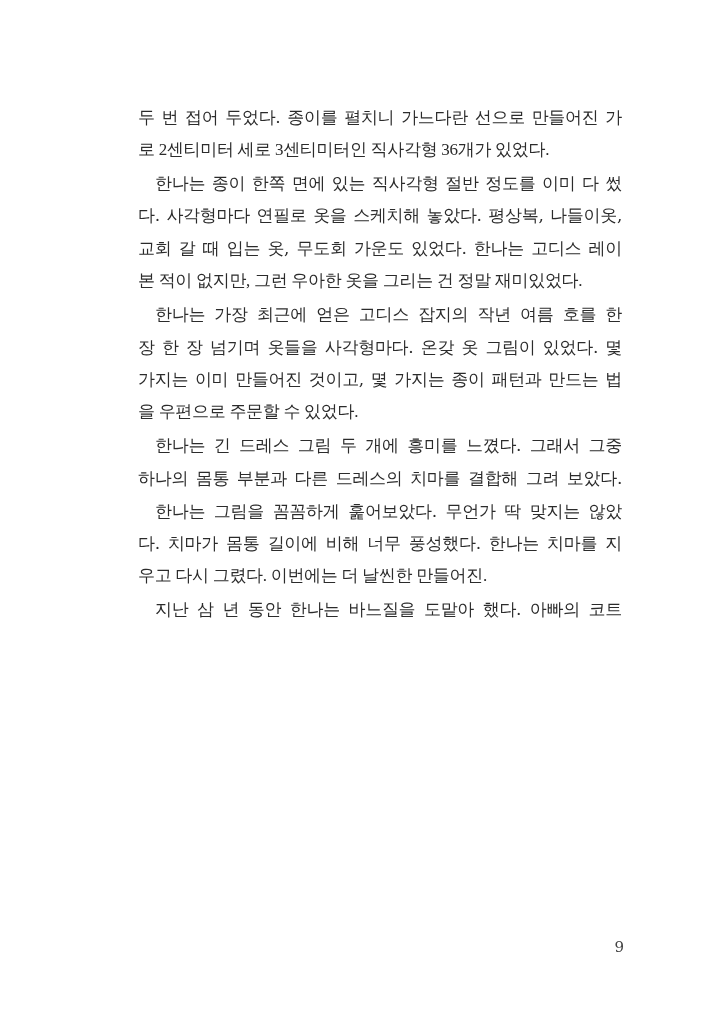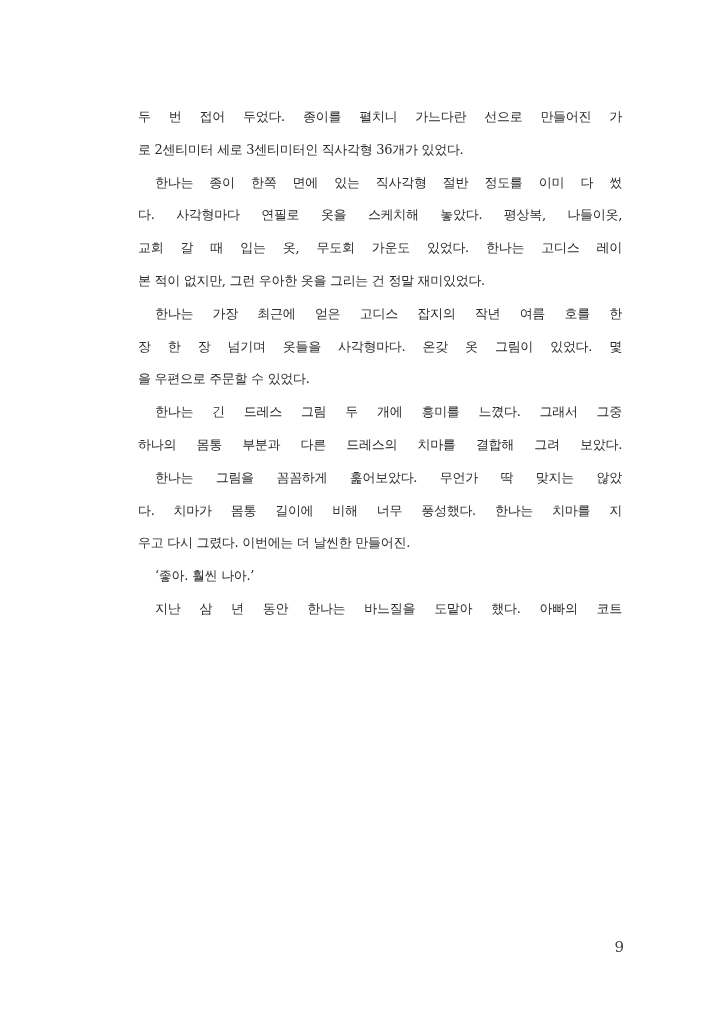--- a/index.html
+++ b/index.html
@@ -24,28 +24,29 @@
     }
     .text-block {
       position: absolute;
       left: 138px;
       top: 101px;
       width: 484px;
     }
     .line {
       height: 32.8px;
       line-height: 32.8px;
-      font-size: 13px;
+      font-size: 17px;
       white-space: nowrap;
       text-align: justify;
       text-align-last: justify;
       letter-spacing: -0.3px;
     }
     .line.last {
       text-align-last: left;
+      font-family: Liberation Serif, serif;
     }
     .line.indent {
       padding-left: 17px;
     }
     .page-number {
       position: absolute;
       left: 604px;
       top: 938px;
       width: 20px;
       text-align: right;
@@ -59,23 +60,23 @@
 <div class="page">
   <div class="text-block" id="text-block">
       <div class="line">두 번 접어 두었다. 종이를 펼치니 가느다란 선으로 만들어진 가</div>
       <div class="line last">로 2센티미터 세로 3센티미터인 직사각형 36개가 있었다.</div>
       <div class="line indent">한나는 종이 한쪽 면에 있는 직사각형 절반 정도를 이미 다 썼</div>
       <div class="line">다. 사각형마다 연필로 옷을 스케치해 놓았다. 평상복, 나들이옷,</div>
       <div class="line">교회 갈 때 입는 옷, 무도회 가운도 있었다. 한나는 고디스 레이</div>
       <div class="line last">본 적이 없지만, 그런 우아한 옷을 그리는 건 정말 재미있었다.</div>
       <div class="line indent">한나는 가장 최근에 얻은 고디스 잡지의 작년 여름 호를 한</div>
       <div class="line">장 한 장 넘기며 옷들을 사각형마다. 온갖 옷 그림이 있었다. 몇</div>
+      <div class="line">가지는 이미 만들어진 것이고, 몇 가지는 종이 패턴과 만드는 법</div>
       <div class="line last">을 우편으로 주문할 수 있었다.</div>
       <div class="line indent">한나는 긴 드레스 그림 두 개에 흥미를 느꼈다. 그래서 그중</div>
       <div class="line">하나의 몸통 부분과 다른 드레스의 치마를 결합해 그려 보았다.</div>
       <div class="line indent">한나는 그림을 꼼꼼하게 훑어보았다. 무언가 딱 맞지는 않았</div>
       <div class="line">다. 치마가 몸통 길이에 비해 너무 풍성했다. 한나는 치마를 지</div>
       <div class="line last">우고 다시 그렸다. 이번에는 더 날씬한 만들어진.</div>
-      <div class="line indent last">‘좋아. 훨씬 나아.’</div>
       <div class="line indent">지난 삼 년 동안 한나는 바느질을 도맡아 했다. 아빠의 코트</div>
     </div>
   <div class="page-number">9</div>
 </div>
 
 </body></html>

